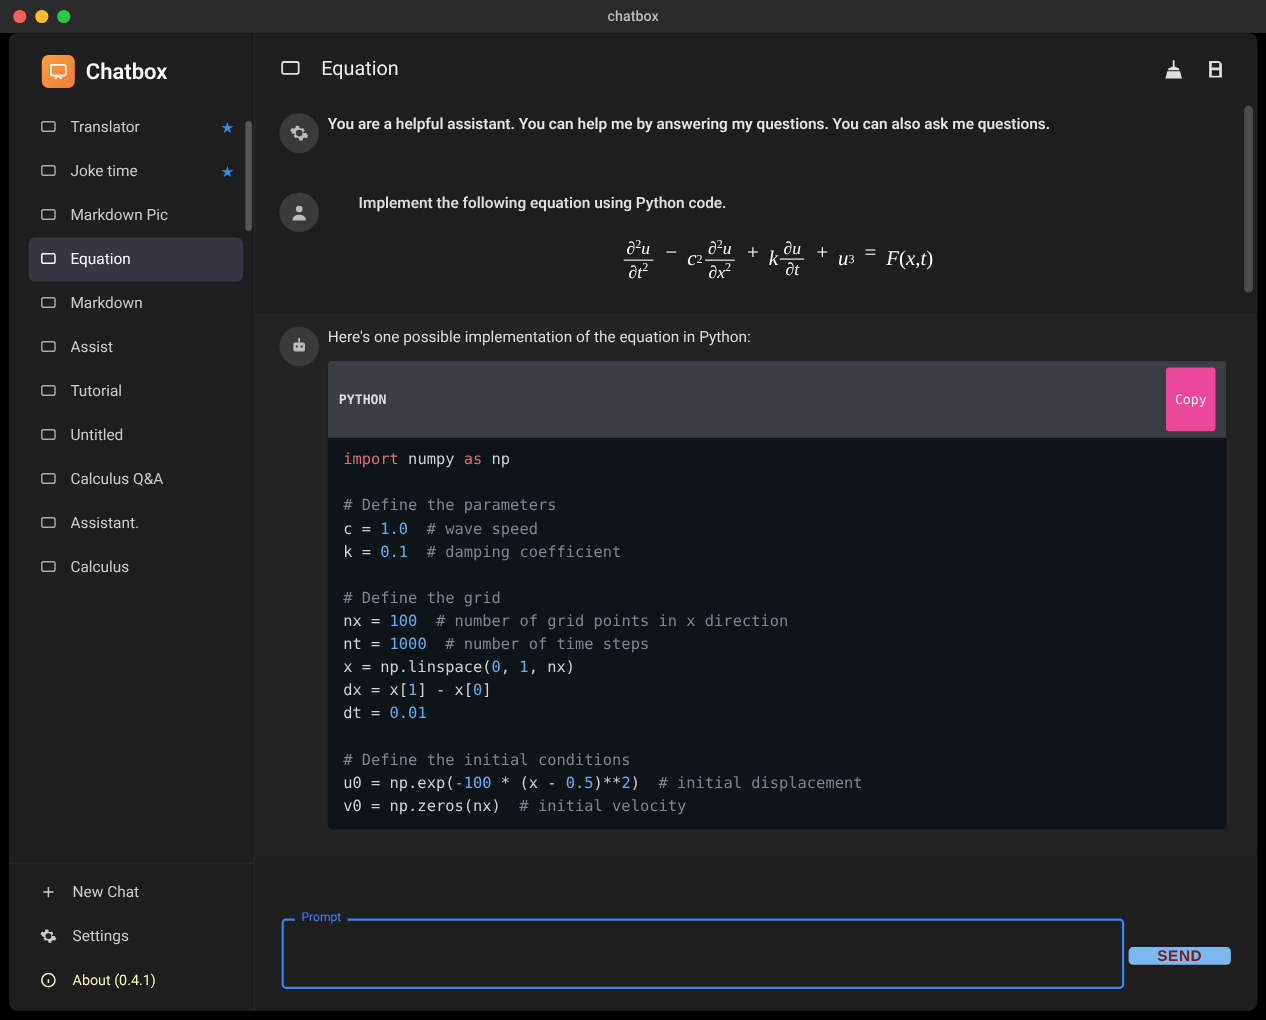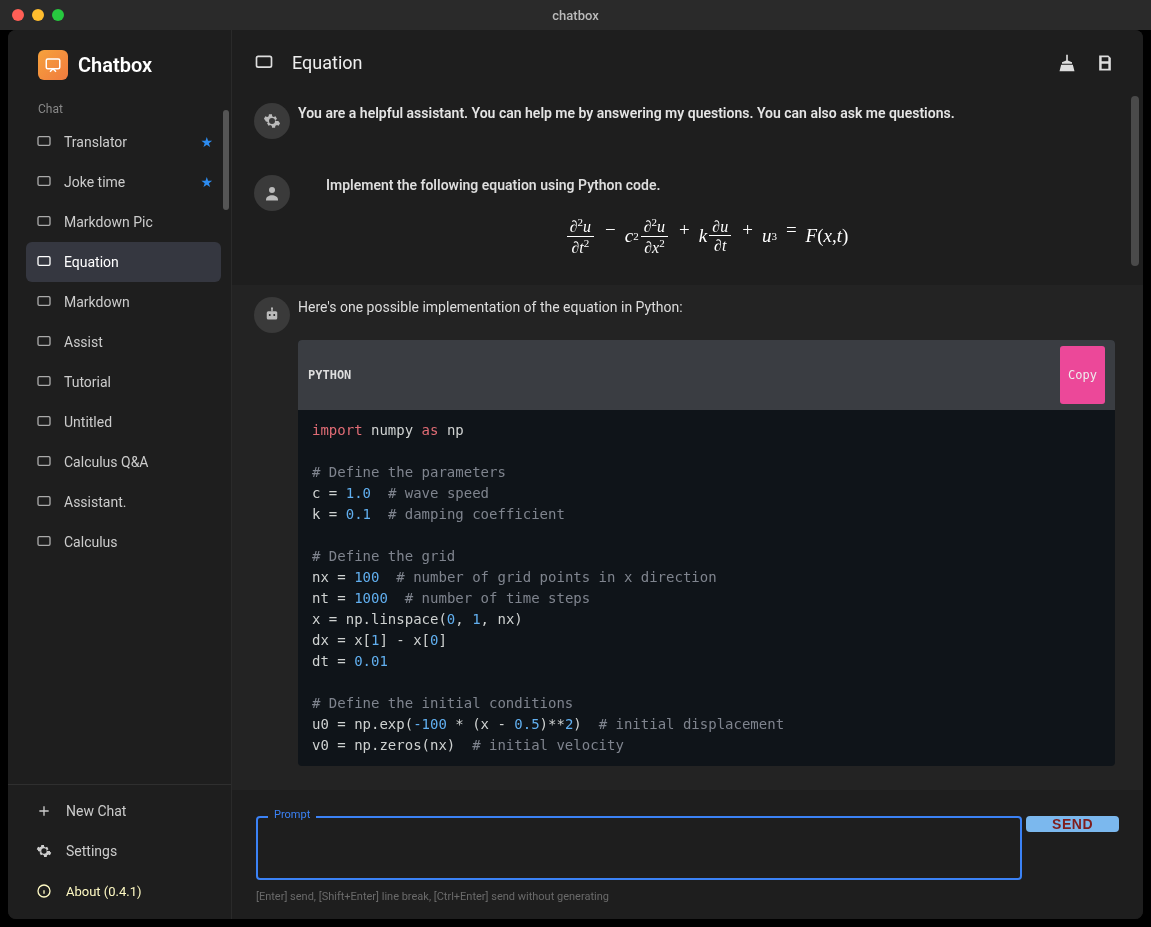--- a/index.html
+++ b/index.html
@@ -121,21 +121,21 @@
     font-family: "Times New Roman", serif; font-size: 19px; color: #fff;
   }
   .frac { display: inline-flex; flex-direction: column; align-items: center; vertical-align: middle; margin: 0 2px; text-align: right; }
   .frac .num { border-bottom: 1px solid #fff; padding: 0 3px; font-size: 16px; line-height: 1.1; }
   .frac .den { padding: 0 3px; font-size: 16px; line-height: 1.2; }
   .eq-term { display: inline-flex; align-items: center; margin: 0 3px; }
   .sup2 { font-size: 11px; vertical-align: super; }
   .sup3 { font-size: 11px; vertical-align: super; }
   .eq-op { margin: 0 6px; }
   .code-block {
-    margin-top: 22px; border-radius: 4px; overflow: hidden;
+    margin-top: 10px; border-radius: 4px; overflow: hidden;
     background: #0f1419; font-family: "SFMono-Regular", Consolas, monospace;
   }
   .code-header {
     background: #3a3d42; display: flex; align-items: center; justify-content: space-between;
     padding: 6px 10px; font-size: 12px; color: #ddd; font-weight: 600;
   }
   .copy-btn {
     background: #ec4899; color: #eee; border-radius: 3px; padding: 20px 8px;
     font-size: 12px; cursor: pointer; font-weight: 500;
   }
@@ -146,21 +146,21 @@
   .tok-kw { color: #e06c75; }
   .tok-kw2 { color: #e06c75; }
   .tok-mod { color: #cfd2d1; }
   .tok-num { color: #61afef; }
   .tok-cmt { color: #7f848e; }
   
   .input-area {
     padding: 10px 24px 16px 24px;
     display: flex; flex-direction: column; gap: 6px;
   }
-  .input-row { display: flex; gap: 4px; align-items: flex-start; position: relative; }
+  .input-row { display: flex; gap: 4px; align-items: center; position: relative; }
   .prompt-wrapper {
     flex: 1; position: relative;
   }
   .prompt-label {
     position: absolute; top: -8px; left: 12px; background: #1e1e1e;
     padding: 0 6px; font-size: 11px; color: #3b82f6;
   }
   .prompt-input {
     width: 100%; min-height: 50px; background: transparent;
     border: 2px solid #3b82f6; border-radius: 4px;
@@ -196,21 +196,20 @@
     <div class="sidebar-scrollbar"></div>
     <div class="logo-row">
       <div class="logo-icon">
         <svg viewBox="0 0 24 24" fill="none" stroke="#fff" stroke-width="2">
             <rect x="3" y="4" width="18" height="13" rx="2"></rect>
             <path d="M8 21l4-4 4 4"></path>
           </svg>
       </div>
       <div class="logo-text">Chatbox</div>
     </div>
-    <div class="sidebar-section">Chat</div>
     <div class="chat-list">
       <div class="chat-item">
         <svg class="chat-icon" viewBox="0 0 24 24" fill="none" stroke="currentColor" stroke-width="2">
             <rect x="3" y="4" width="18" height="13" rx="2"></rect>
           </svg>
         <span>Translator</span>
         <span class="star">★</span>
       </div>
       <div class="chat-item">
         <svg class="chat-icon" viewBox="0 0 24 24" fill="none" stroke="currentColor" stroke-width="2">
@@ -409,16 +408,15 @@
     </div>
 
     <div class="input-area">
       <div class="input-row">
         <div class="prompt-wrapper">
           <span class="prompt-label">Prompt</span>
           <textarea class="prompt-input" placeholder="" style=""></textarea>
         </div>
         <button class="send-btn">SEND</button>
       </div>
-      <div class="input-hint">[Enter] send, [Shift+Enter] line break, [Ctrl+Enter] send without generating</div>
     </div>
   </div>
 </div>
 
 </body></html>

